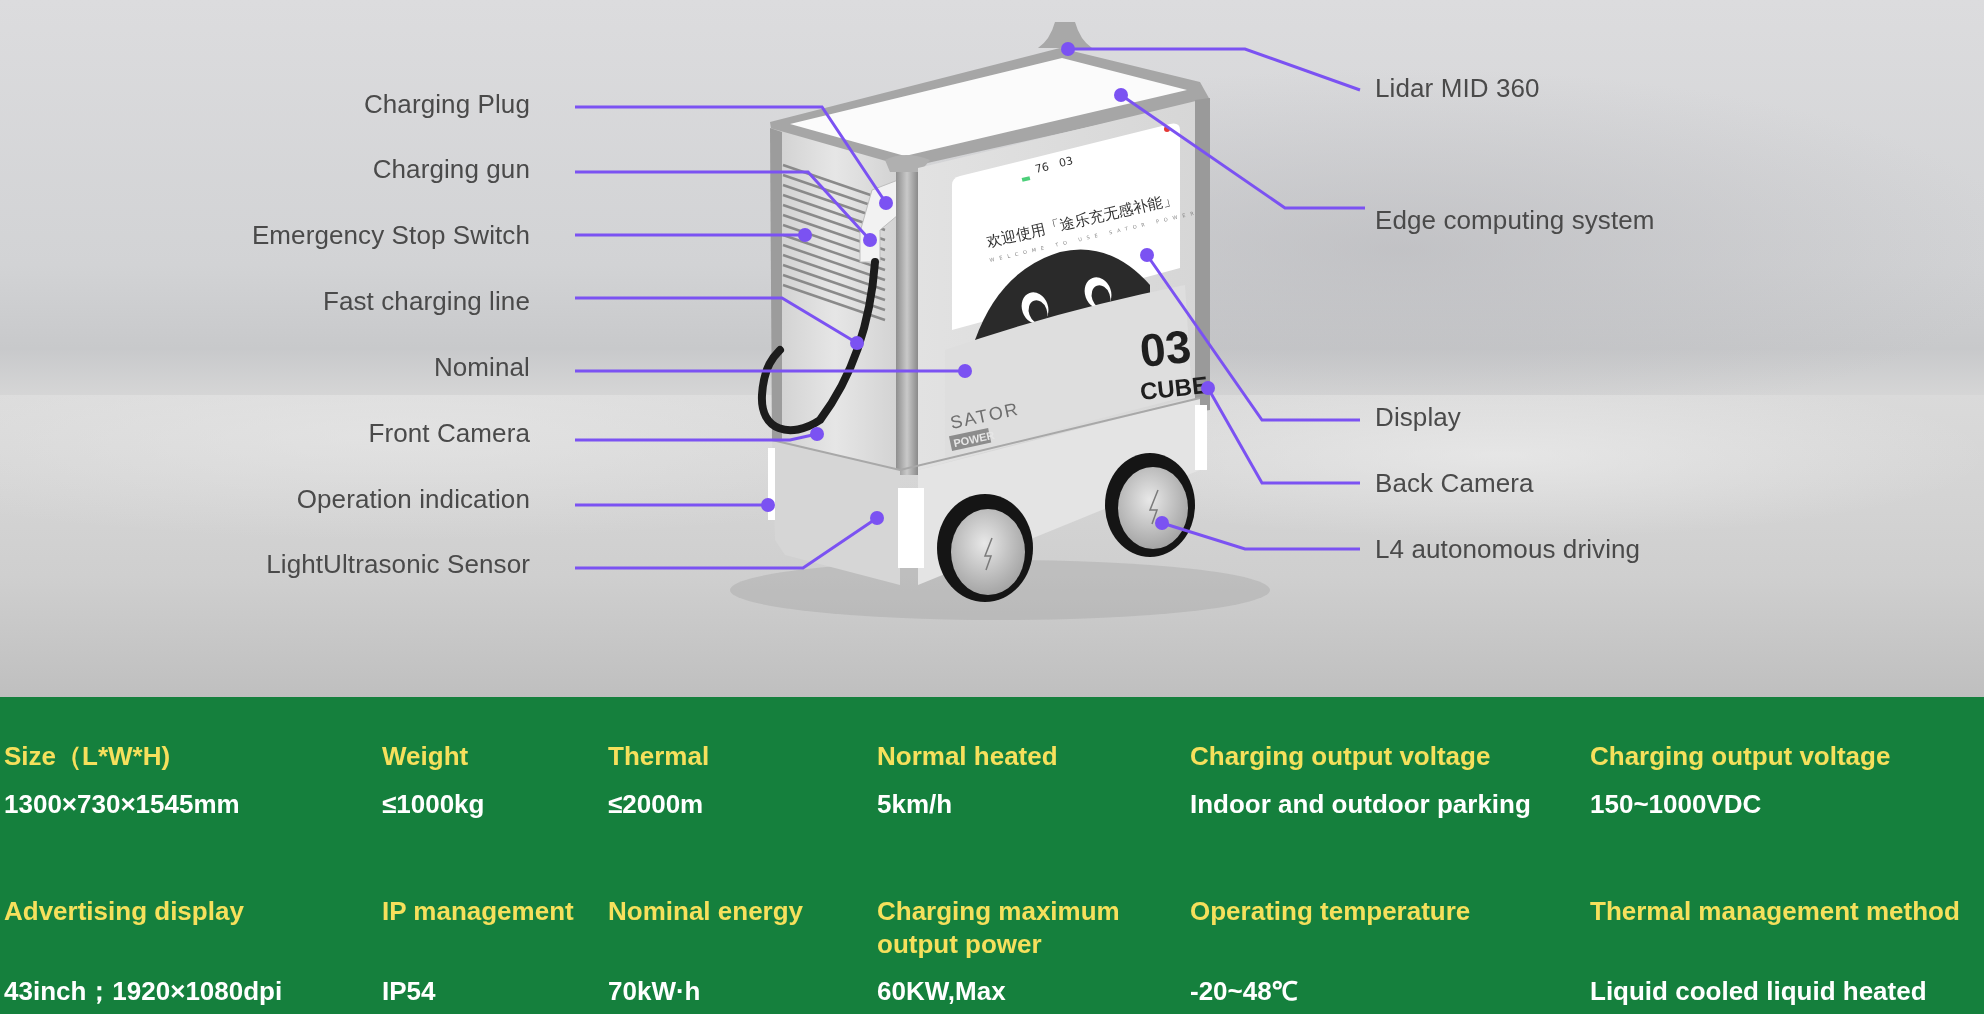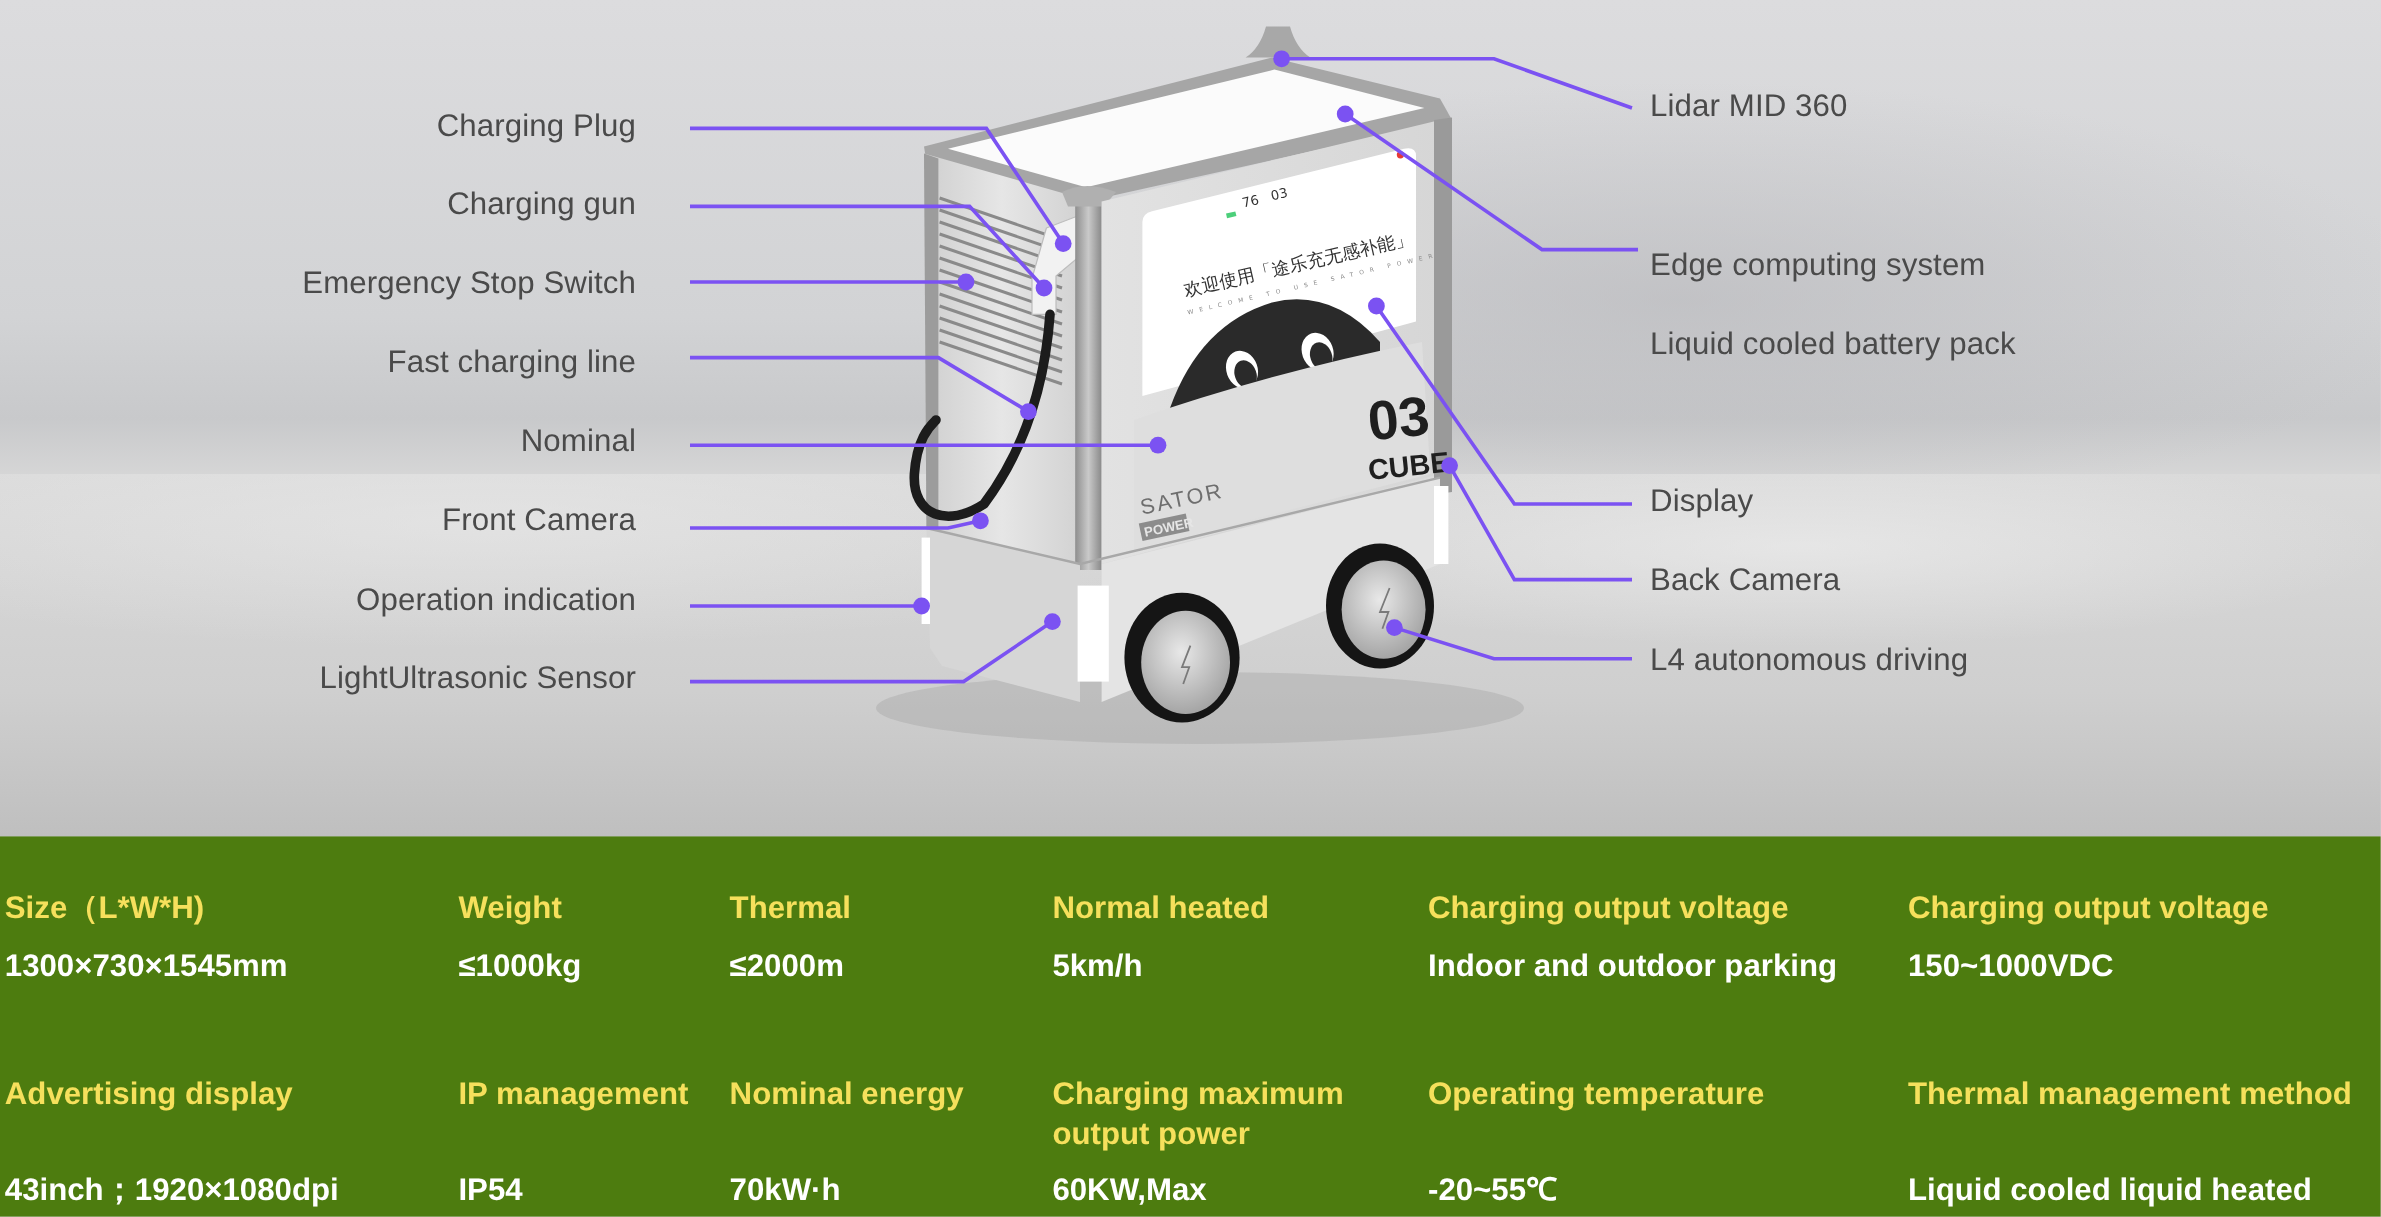--- a/index.html
+++ b/index.html
@@ -23,21 +23,21 @@
   .label {
     position: absolute; font-size: 26px; color: #4a4a4a; white-space: nowrap; line-height: 30px;
     letter-spacing: 0.1px;
   }
   .label.left { text-align: right; right: 1454px; }
   .label.right { left: 1375px; }
 
   svg.leaders { position: absolute; left: 0; top: 0; }
 
   .specs {
-    position: absolute; left: 0; top: 697px; width: 1984px; height: 317px; background: #4d7c0f;
+    position: absolute; left: 0; top: 697px; width: 1984px; height: 317px; background: #15803d;
   }
   .spec { position: absolute; }
   .spec .k { color: #f6e05c; font-weight: bold; font-size: 26px; line-height: 33px; white-space: nowrap; }
   .spec .v { color: #ffffff; font-size: 26px; line-height: 30px; white-space: nowrap; position: absolute; left: 0; font-weight: bold; }
 
   .screen-text { font-family: "DejaVu Sans", sans-serif; }
 </style>
 </head>
 <body>
 
@@ -183,21 +183,20 @@
   <div class="label left" style="top:154px">Charging gun</div>
   <div class="label left" style="top:220px">Emergency Stop Switch</div>
   <div class="label left" style="top:286px">Fast charging line</div>
   <div class="label left" style="top:352px">Nominal</div>
   <div class="label left" style="top:418px">Front Camera</div>
   <div class="label left" style="top:484px">Operation indication</div>
   <div class="label left" style="top:549px">LightUltrasonic Sensor</div>
 
   <div class="label right" style="top:73px">Lidar MID 360</div>
   <div class="label right" style="top:205px">Edge computing system</div>
-  <div class="label right" style="top:271px">Liquid cooled battery pack</div>
   <div class="label right" style="top:402px">Display</div>
   <div class="label right" style="top:468px">Back Camera</div>
   <div class="label right" style="top:534px">L4 autonomous driving</div>
 </div>
 
 <div class="specs">
 
   <div class="spec" style="left:4px;top:43px">
     <div class="k">Size（L*W*H)</div>
     <div class="v" style="top:49px">1300×730×1545mm</div>
@@ -234,19 +233,19 @@
   <div class="spec" style="left:608px;top:198px">
     <div class="k">Nominal energy</div>
     <div class="v" style="top:81px">70kW·h</div>
   </div>
   <div class="spec" style="left:877px;top:198px;width:270px">
     <div class="k" style="white-space:normal">Charging maximum output power</div>
     <div class="v" style="top:81px">60KW,Max</div>
   </div>
   <div class="spec" style="left:1190px;top:198px">
     <div class="k">Operating temperature</div>
-    <div class="v" style="top:81px">-20~55℃</div>
+    <div class="v" style="top:81px">-20~48℃</div>
   </div>
   <div class="spec" style="left:1590px;top:198px">
     <div class="k">Thermal management method</div>
     <div class="v" style="top:81px">Liquid cooled liquid heated</div>
   </div>
 </div>
 
 </body></html>

